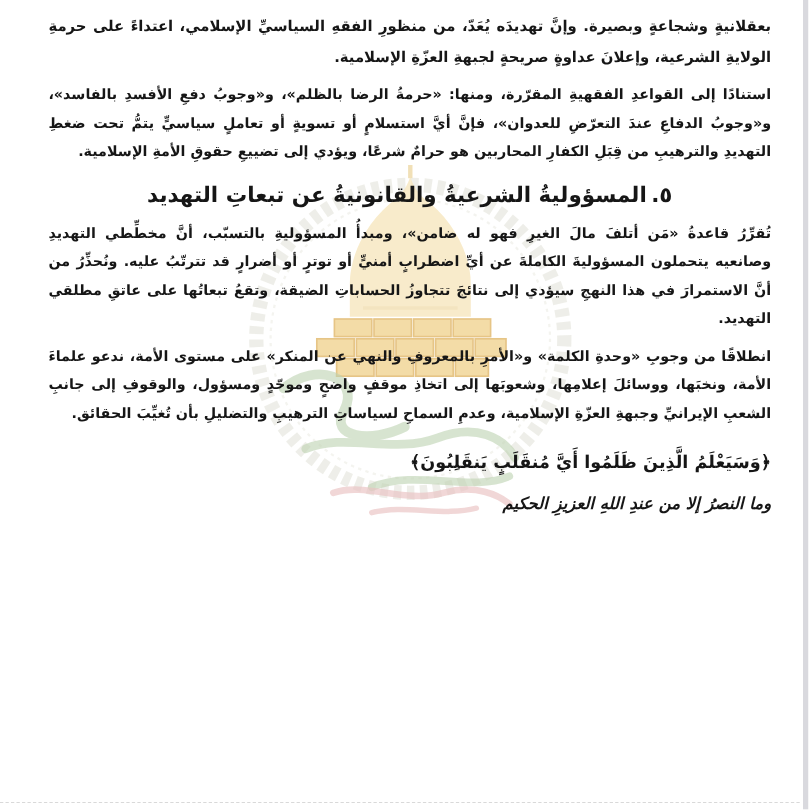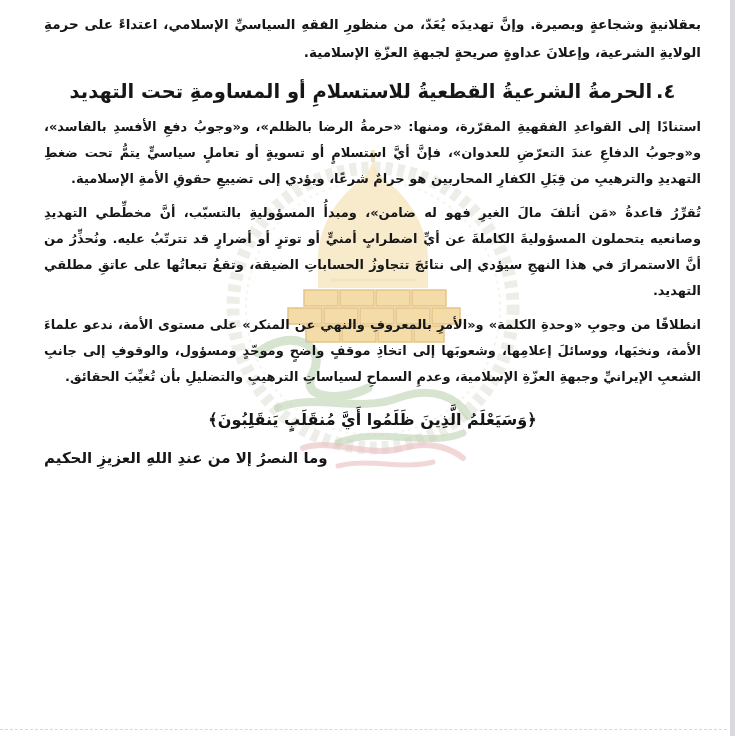--- a/index.html
+++ b/index.html
@@ -25,24 +25,24 @@
   .sec-title{
     margin:12px 0 2px 0;font-size:19.5px;font-weight:bold;
     text-align:center;line-height:1.45;letter-spacing:0;
   }
   .sec-title .num{margin-left:4px;}
   .sec-body{
     margin:8px 0 0 0;font-size:13px;font-weight:bold;line-height:2.0;
     text-align:justify;text-justify:inter-word;
   }
   .closing-verse{
-    margin:20px 0 0 0;font-size:16px;font-weight:bold;text-align:center;
+    margin:20px 0 0 0;font-size:16px;font-weight:bold;
   }
   .closing-final{
-    margin:20px 0 0 0;font-size:15px;font-weight:bold;text-align:left;
+    margin:20px 0 0 0;font-size:15px;font-weight:bold;text-align:right;font-style:italic;
   }
   
   .scrollbar{
     position:absolute;top:0;right:0;width:5px;height:736px;
     background:#d9d9de;z-index:3;
   }
   
   .page-break{
     position:absolute;left:0;right:8px;top:729px;height:0;
     border-top:1px dashed #d9d9d9;z-index:2;
@@ -92,25 +92,25 @@
       <path d="M85 300 C115 290 150 310 185 300 C215 292 235 302 245 310" stroke-width="6"></path>
       <path d="M120 318 C150 310 185 322 215 314" stroke-width="5"></path>
     </g>
   </svg>
 
   <div class="content">
 
     <p class="intro">بعقلانيةٍ وشجاعةٍ وبصيرة. وإنَّ تهديدَه يُعَدّ، من منظورِ الفقهِ السياسيِّ الإسلامي، اعتداءً على حرمةِ الولايةِ الشرعية، وإعلانَ عداوةٍ صريحةٍ لجبهةِ العزّةِ الإسلامية.</p>
 
     <section>
-      <h2 class="sec-title"><span class="num">٤.</span><span>الحرمةُ الشرعيةُ القطعيةُ للاستسلامِ أو المساومةِ تحت التهديد</span></h2>
       <p class="sec-body">استنادًا إلى القواعدِ الفقهيةِ المقرّرة، ومنها: «حرمةُ الرضا بالظلم»، و«وجوبُ دفعِ الأفسدِ بالفاسد»، و«وجوبُ الدفاعِ عندَ التعرّضِ للعدوان»، فإنَّ أيَّ استسلامٍ أو تسويةٍ أو تعاملٍ سياسيٍّ يتمُّ تحت ضغطِ التهديدِ والترهيبِ من قِبَلِ الكفارِ المحاربين هو حرامٌ شرعًا، ويؤدي إلى تضييعِ حقوقِ الأمةِ الإسلامية.</p>
     </section>
 
     <section>
+      <h2 class="sec-title"><span class="num">٥.</span><span>المسؤوليةُ الشرعيةُ والقانونيةُ عن تبعاتِ التهديد</span></h2>
       <p class="sec-body">تُقرِّرُ قاعدةُ «مَن أتلفَ مالَ الغيرِ فهو له ضامن»، ومبدأُ المسؤوليةِ بالتسبّب، أنَّ مخطِّطي التهديدِ وصانعيه يتحملون المسؤوليةَ الكاملةَ عن أيِّ اضطرابٍ أمنيٍّ أو توترٍ أو أضرارٍ قد تترتّبُ عليه. ونُحذِّرُ من أنَّ الاستمرارَ في هذا النهجِ سيؤدي إلى نتائجَ تتجاوزُ الحساباتِ الضيقة، وتقعُ تبعاتُها على عاتقِ مطلقي التهديد.</p>
     </section>
 
     <section>
       <p class="sec-body">انطلاقًا من وجوبِ «وحدةِ الكلمة» و«الأمرِ بالمعروفِ والنهي عن المنكر» على مستوى الأمة، ندعو علماءَ الأمة، ونخبَها، ووسائلَ إعلامِها، وشعوبَها إلى اتخاذِ موقفٍ واضحٍ وموحّدٍ ومسؤول، والوقوفِ إلى جانبِ الشعبِ الإيرانيِّ وجبهةِ العزّةِ الإسلامية، وعدمِ السماحِ لسياساتِ الترهيبِ والتضليلِ بأن تُغيِّبَ الحقائق.</p>
     </section>
 
     <section>
     </section>
 

